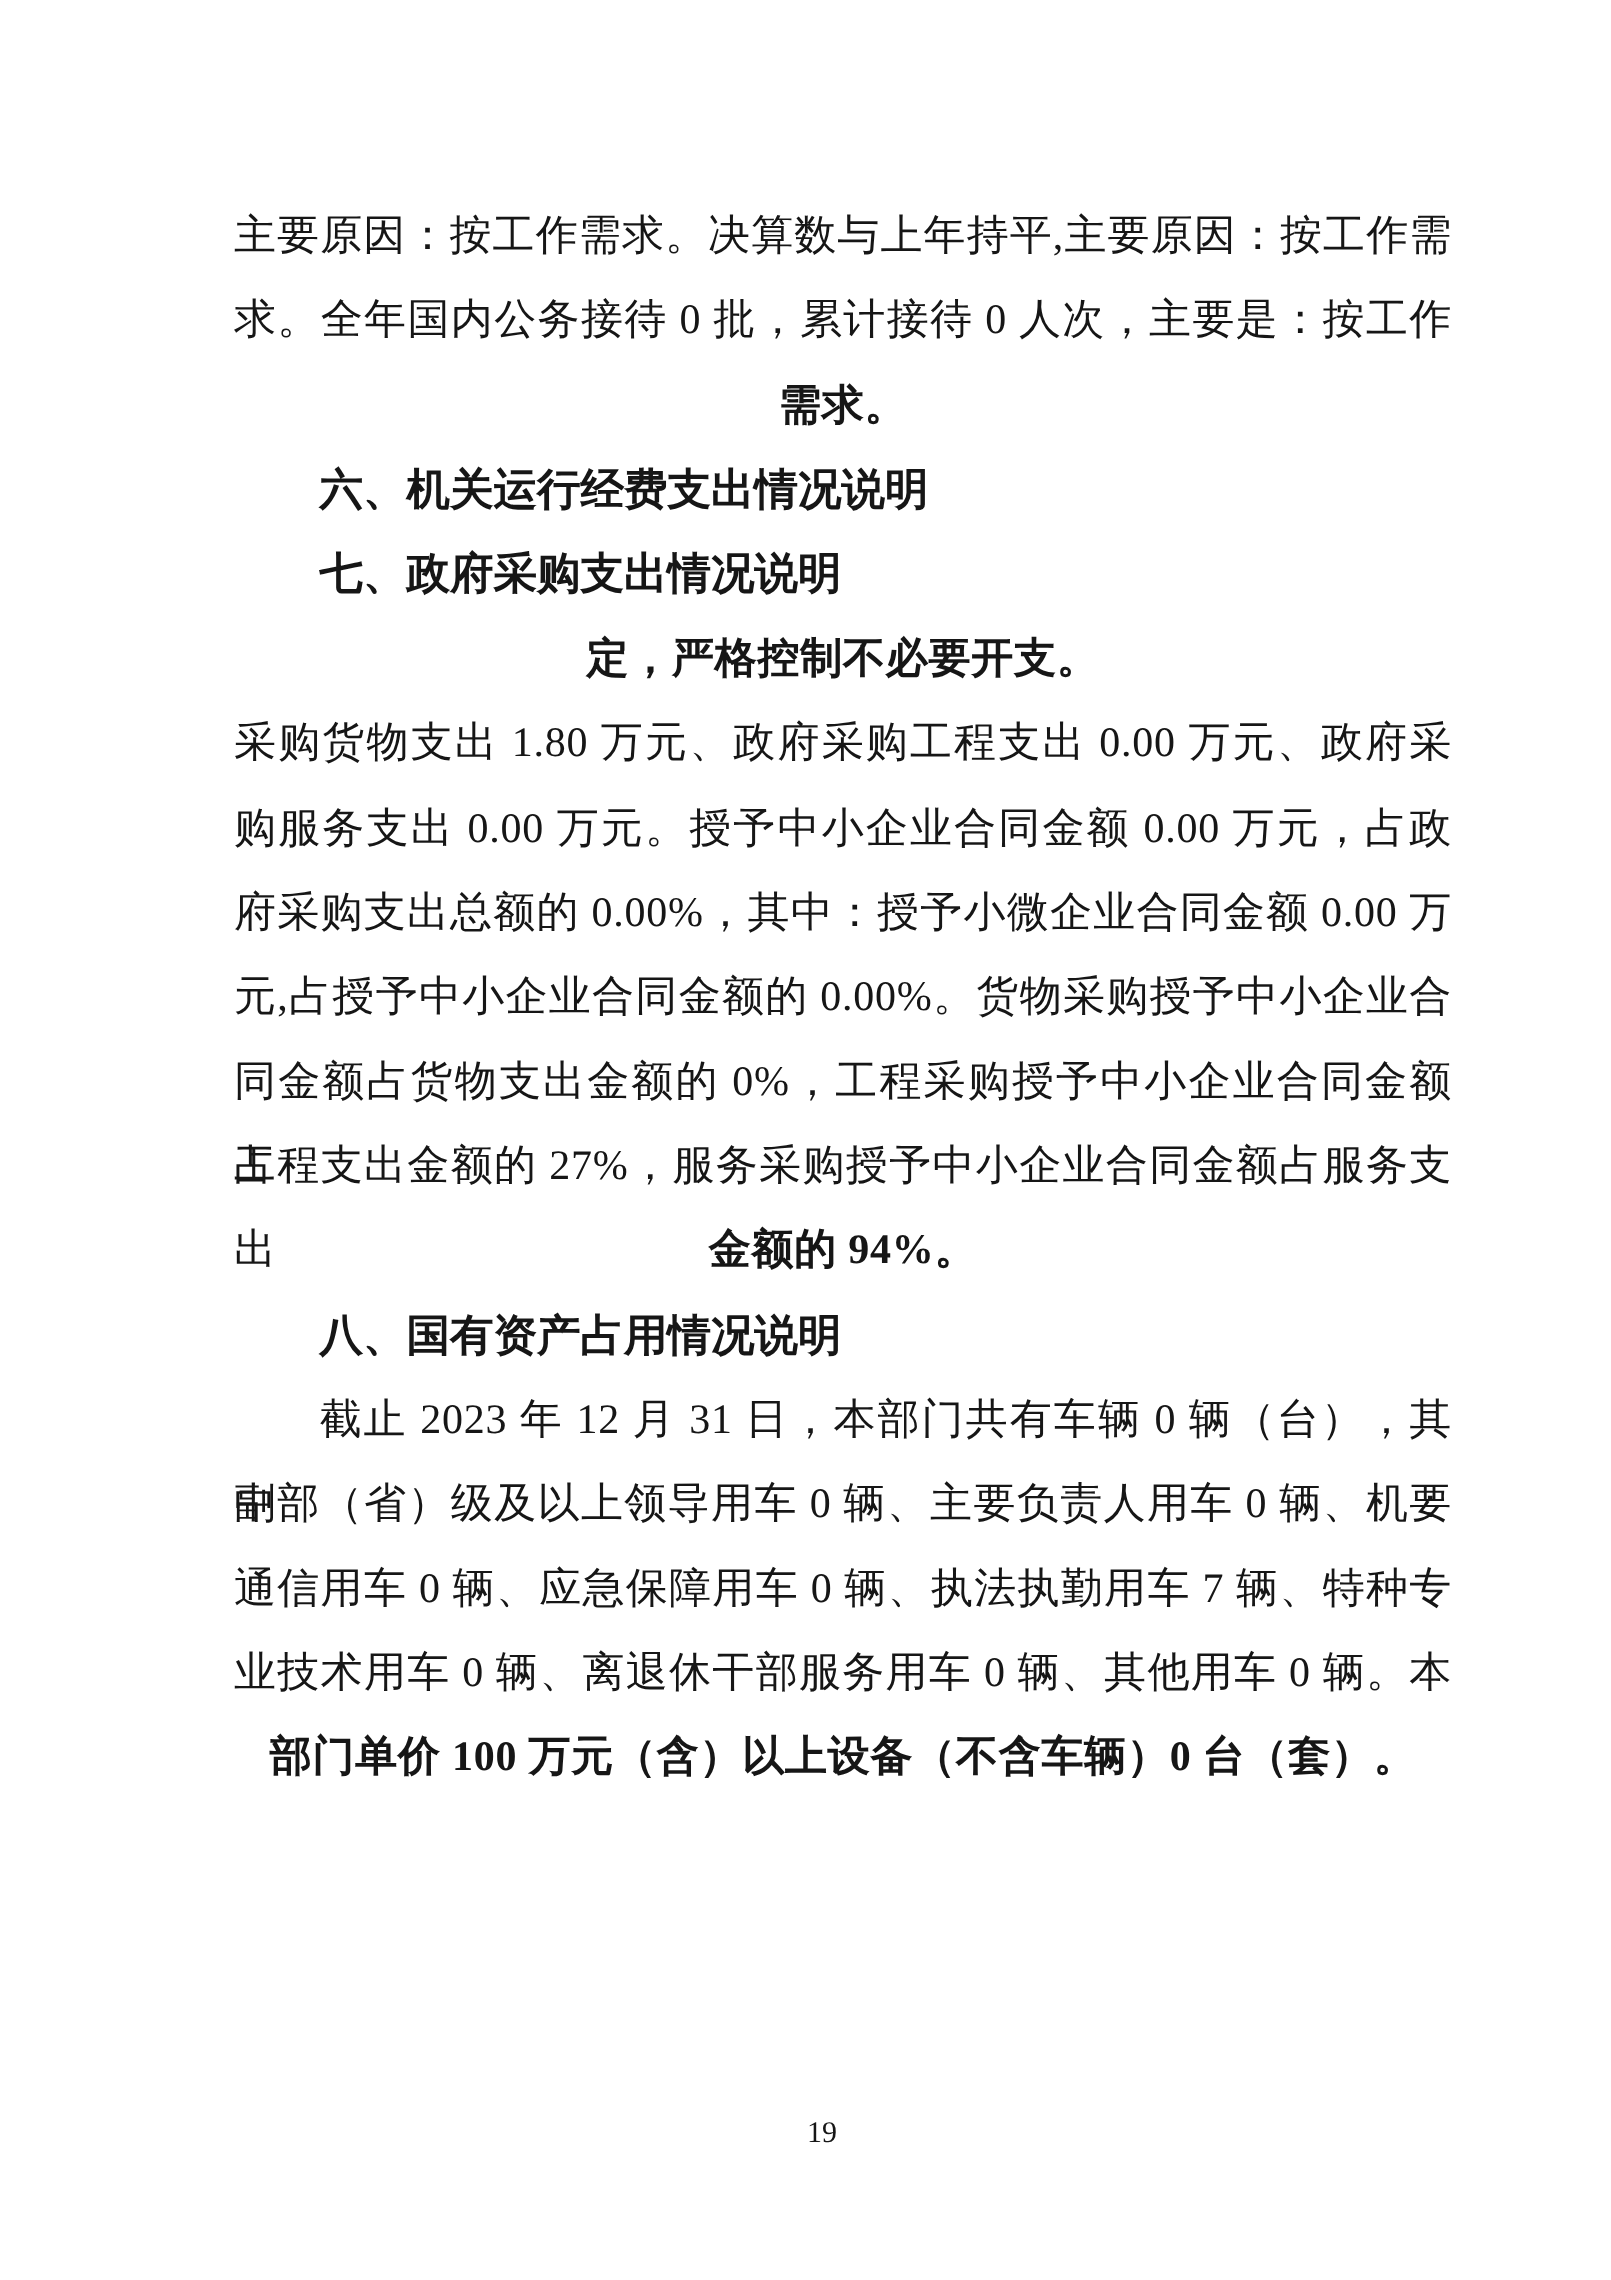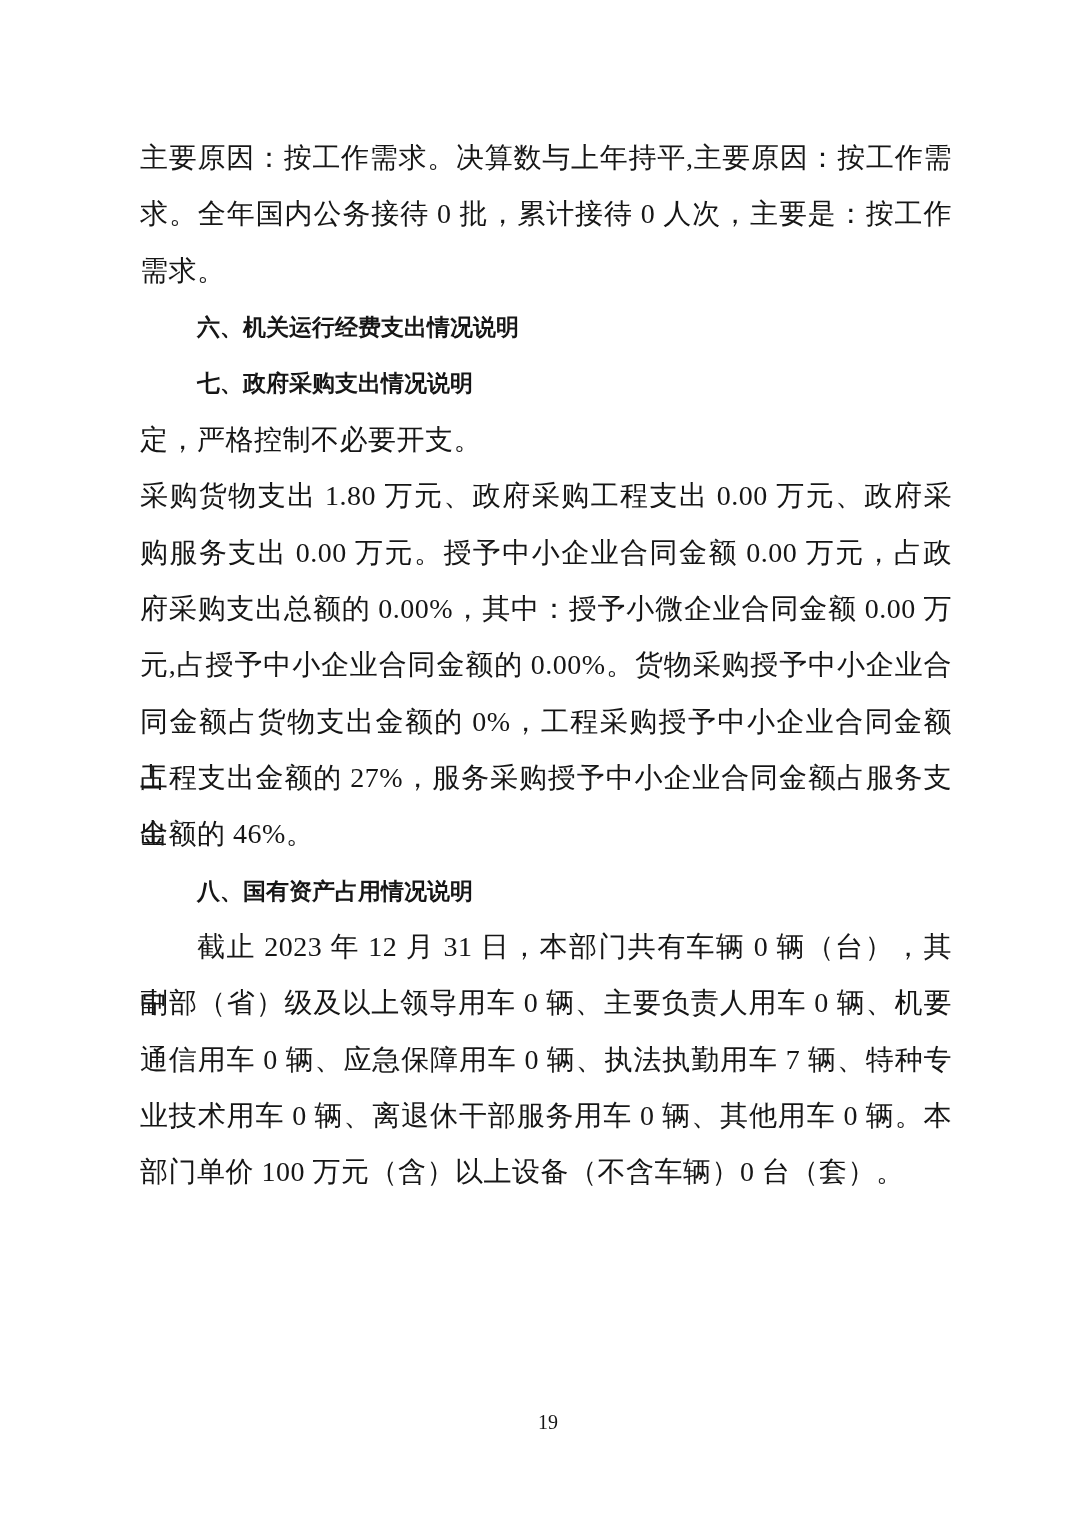--- a/index.html
+++ b/index.html
@@ -15,21 +15,21 @@
   .page {
     position: absolute;
     left: 0;
     top: 0;
     width: 1074px;
     height: 1520px;
     overflow: hidden;
   }
   .page-body {
     position: absolute;
-    left: 140px;
+    left: 156px;
     top: 130px;
     width: 812px;
   }
   .line {
     height: 56.36px;
     line-height: 56.36px;
     font-size: 28px;
     white-space: nowrap;
     letter-spacing: 0.5px;
   }
@@ -37,26 +37,27 @@
   .line.full-indent {
     white-space: normal;
     text-align: justify;
     text-align-last: justify;
     text-justify: inter-character;
   }
   .line.full-indent {
     text-indent: 57px;
   }
   .line.end {
-    text-align: left;
+    text-align: center;
+    font-weight: bold;
   }
   .line.heading {
     font-family: "Liberation Sans", "DejaVu Sans", sans-serif;
     font-weight: 700;
-    font-size: 23px;
+    font-size: 29px;
     text-indent: 57px;
     letter-spacing: 0;
   }
   .page-number {
     position: absolute;
     top: 1408px;
     left: 0;
     width: 1074px;
     text-align: center;
     font-size: 20px;
@@ -74,21 +75,21 @@
       <div class="line end">需求。</div>
       <div class="line heading">六、机关运行经费支出情况说明</div>
       <div class="line heading">七、政府采购支出情况说明</div>
       <div class="line end">定，严格控制不必要开支。</div>
       <div class="line full">采购货物支出 1.80 万元、政府采购工程支出 0.00 万元、政府采</div>
       <div class="line full">购服务支出 0.00 万元。授予中小企业合同金额 0.00 万元，占政</div>
       <div class="line full">府采购支出总额的 0.00%，其中：授予小微企业合同金额 0.00 万</div>
       <div class="line full">元,占授予中小企业合同金额的 0.00%。货物采购授予中小企业合</div>
       <div class="line full">同金额占货物支出金额的 0%，工程采购授予中小企业合同金额占</div>
       <div class="line full">工程支出金额的 27%，服务采购授予中小企业合同金额占服务支出</div>
-      <div class="line end">金额的 46%。</div>
+      <div class="line end">金额的 94%。</div>
       <div class="line heading">八、国有资产占用情况说明</div>
       <div class="line full-indent">截止 2023 年 12 月 31 日，本部门共有车辆 0 辆（台），其中：</div>
       <div class="line full">副部（省）级及以上领导用车 0 辆、主要负责人用车 0 辆、机要</div>
       <div class="line full">通信用车 0 辆、应急保障用车 0 辆、执法执勤用车 7 辆、特种专</div>
       <div class="line full">业技术用车 0 辆、离退休干部服务用车 0 辆、其他用车 0 辆。本</div>
       <div class="line end">部门单价 100 万元（含）以上设备（不含车辆）0 台（套）。</div>
     </div>
   <div class="page-number">19</div>
 </div>
 

